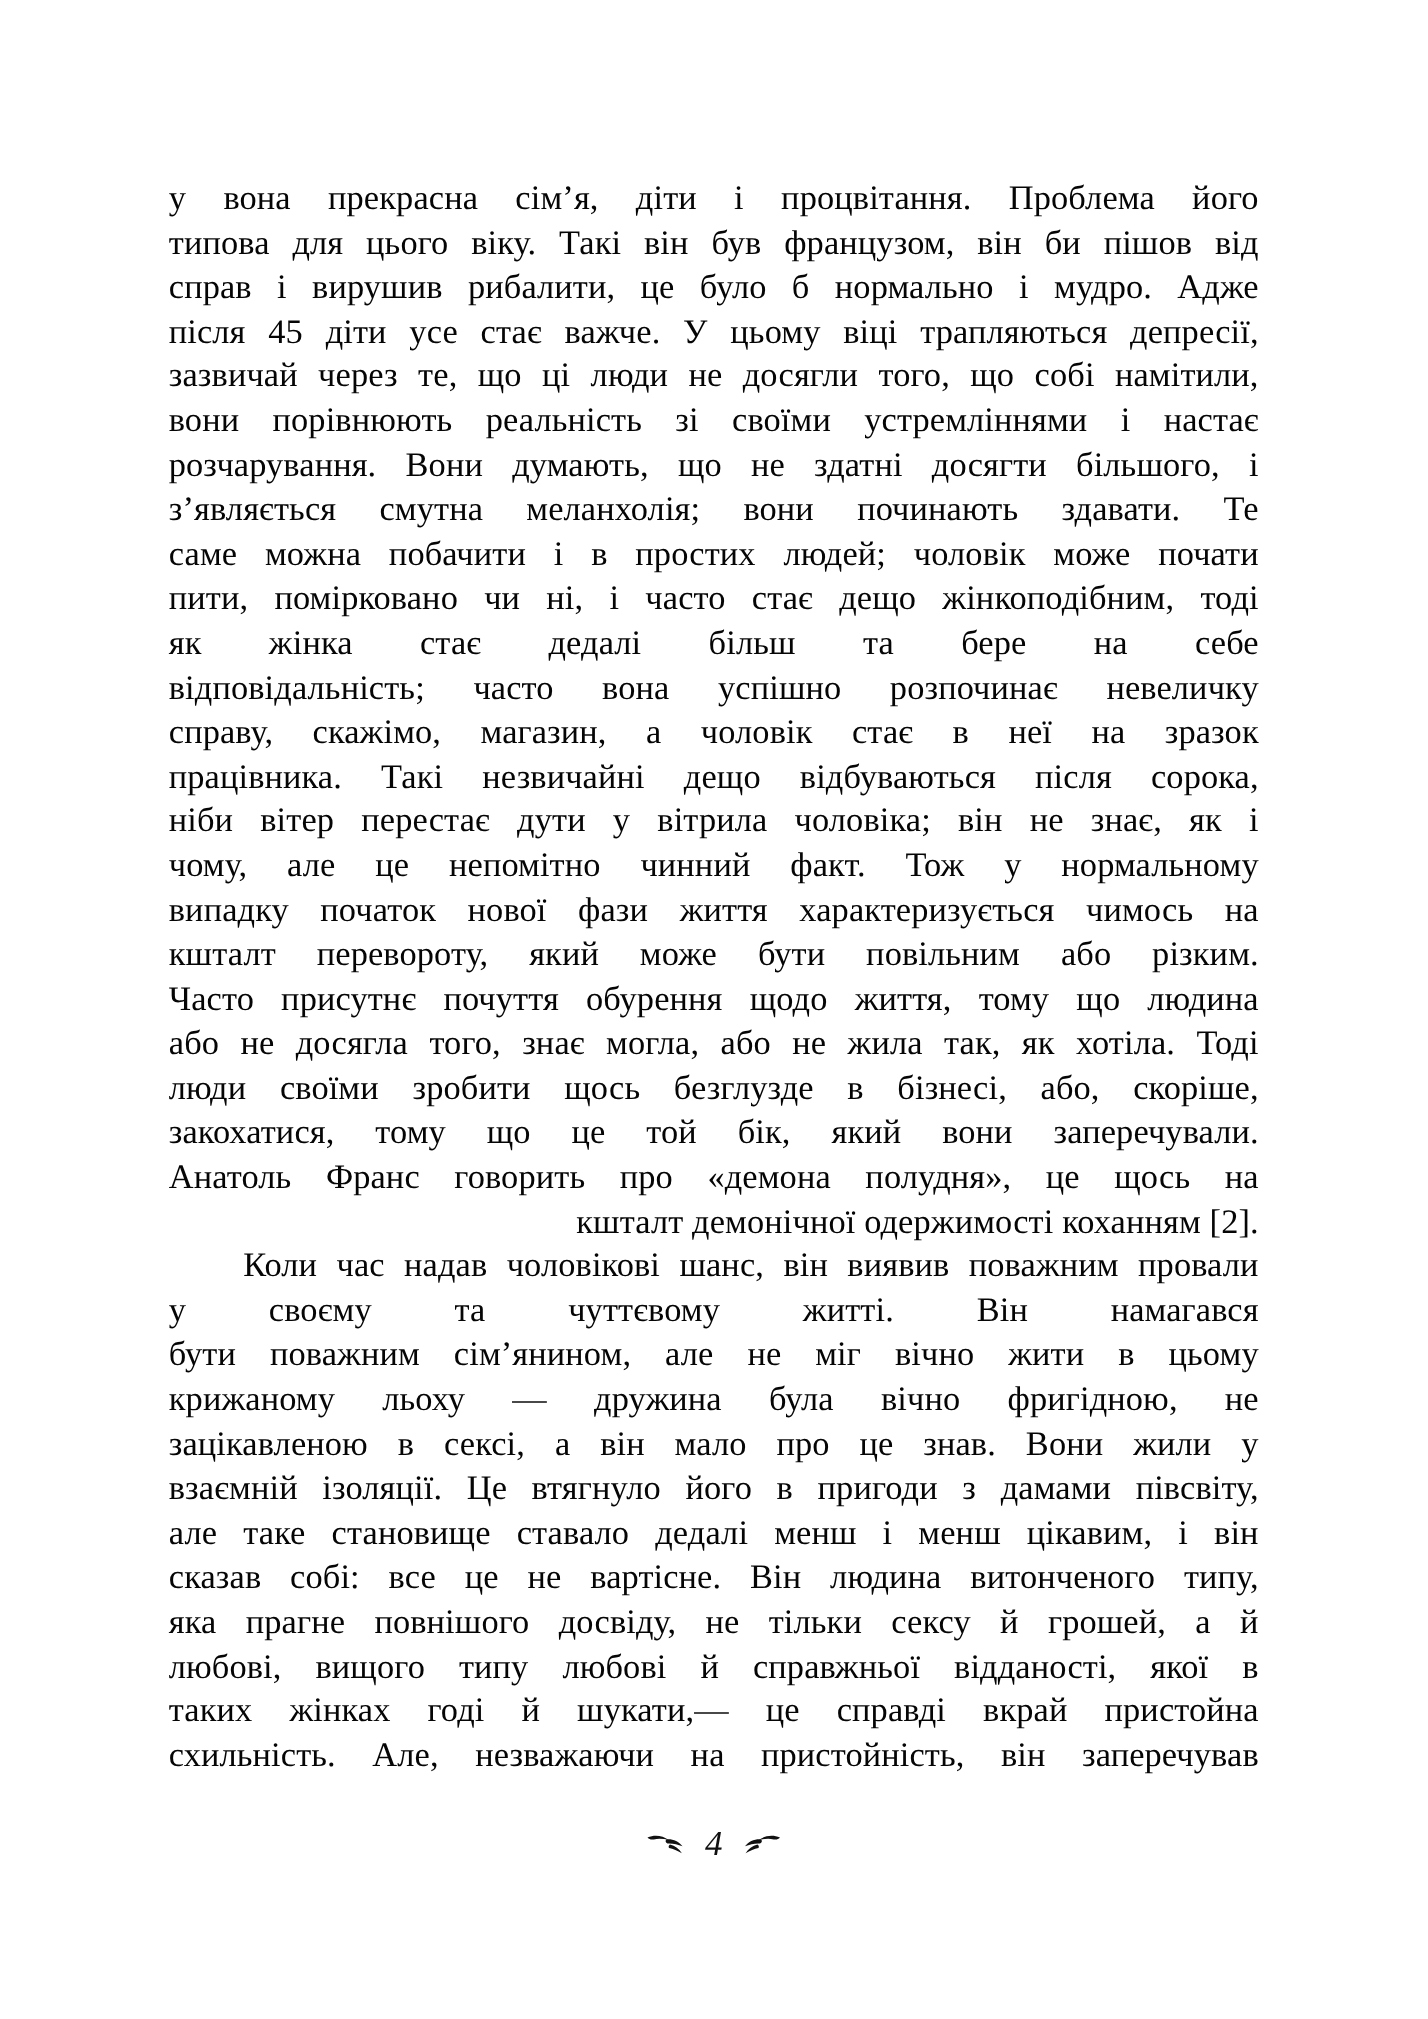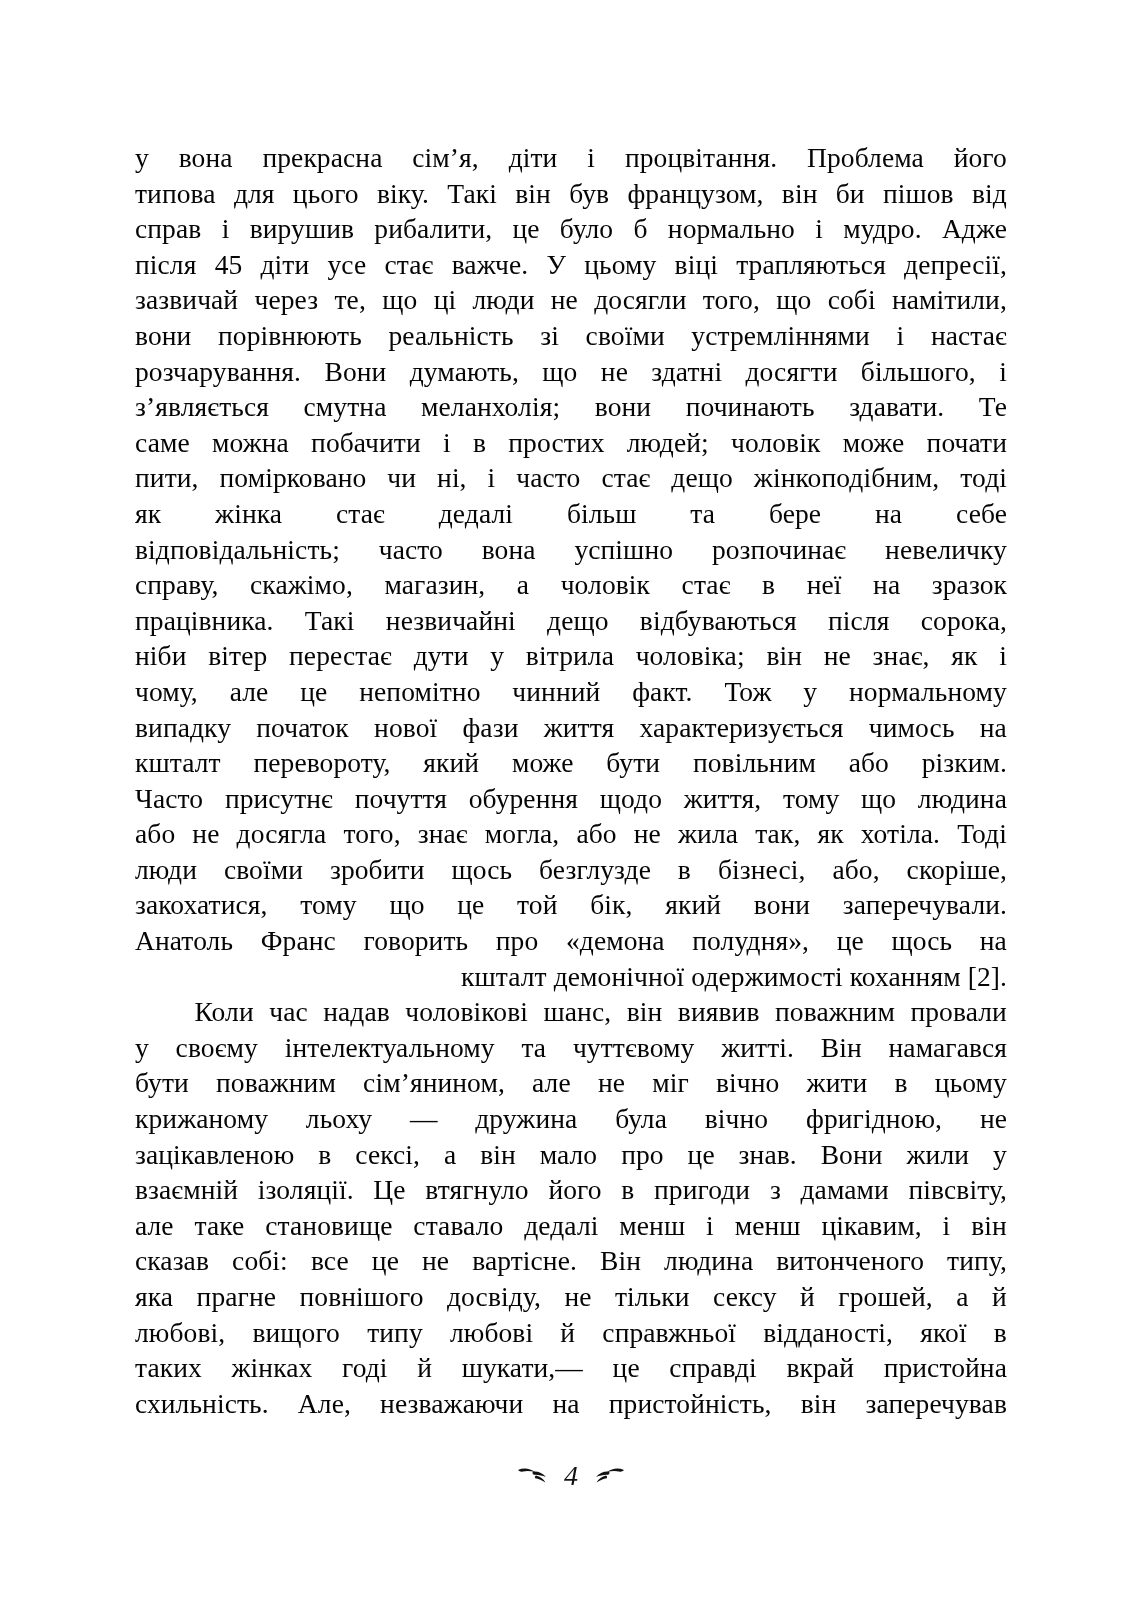--- a/index.html
+++ b/index.html
@@ -108,21 +108,21 @@
         <div class="line"><span class="w">кшталт</span><span class="w">перевороту,</span><span class="w">який</span><span class="w">може</span><span class="w">бути</span><span class="w">повільним</span><span class="w">або</span><span class="w">різким.</span></div>
         <div class="line"><span class="w">Часто</span><span class="w">присутнє</span><span class="w">почуття</span><span class="w">обурення</span><span class="w">щодо</span><span class="w">життя,</span><span class="w">тому</span><span class="w">що</span><span class="w">людина</span></div>
         <div class="line"><span class="w">або</span><span class="w">не</span><span class="w">досягла</span><span class="w">того,</span><span class="w">знає</span><span class="w">могла,</span><span class="w">або</span><span class="w">не</span><span class="w">жила</span><span class="w">так,</span><span class="w">як</span><span class="w">хотіла.</span><span class="w">Тоді</span></div>
         <div class="line"><span class="w">люди</span><span class="w">своїми</span><span class="w">зробити</span><span class="w">щось</span><span class="w">безглузде</span><span class="w">в</span><span class="w">бізнесі,</span><span class="w">або,</span><span class="w">скоріше,</span></div>
         <div class="line"><span class="w">закохатися,</span><span class="w">тому</span><span class="w">що</span><span class="w">це</span><span class="w">той</span><span class="w">бік,</span><span class="w">який</span><span class="w">вони</span><span class="w">заперечували.</span></div>
         <div class="line"><span class="w">Анатоль</span><span class="w">Франс</span><span class="w">говорить</span><span class="w">про</span><span class="w">«демона</span><span class="w">полудня»,</span><span class="w">це</span><span class="w">щось</span><span class="w">на</span></div>
         <div class="line ragged"><span class="w">кшталт</span><span class="w">демонічної</span><span class="w">одержимості</span><span class="w">коханням</span><span class="w">[2].</span></div>
       </div>
       <div>
         <div class="line"><span class="indent-space"></span><span class="w">Коли</span><span class="w">час</span><span class="w">надав</span><span class="w">чоловікові</span><span class="w">шанс,</span><span class="w">він</span><span class="w">виявив</span><span class="w">поважним</span><span class="w">провали</span></div>
-        <div class="line"><span class="w">у</span><span class="w">своєму</span><span class="w">інтелектуальному</span><span class="w">та</span><span class="w">чуттєвому</span><span class="w">житті.</span><span class="w">Він</span><span class="w">намагався</span></div>
+        <div class="line"><span class="w">у</span><span class="w">своєму</span><span class="w">та</span><span class="w">чуттєвому</span><span class="w">житті.</span><span class="w">Він</span><span class="w">намагався</span></div>
         <div class="line"><span class="w">бути</span><span class="w">поважним</span><span class="w">сім’янином,</span><span class="w">але</span><span class="w">не</span><span class="w">міг</span><span class="w">вічно</span><span class="w">жити</span><span class="w">в</span><span class="w">цьому</span></div>
         <div class="line"><span class="w">крижаному</span><span class="w">льоху</span><span class="w">—</span><span class="w">дружина</span><span class="w">була</span><span class="w">вічно</span><span class="w">фригідною,</span><span class="w">не</span></div>
         <div class="line"><span class="w">зацікавленою</span><span class="w">в</span><span class="w">сексі,</span><span class="w">а</span><span class="w">він</span><span class="w">мало</span><span class="w">про</span><span class="w">це</span><span class="w">знав.</span><span class="w">Вони</span><span class="w">жили</span><span class="w">у</span></div>
         <div class="line"><span class="w">взаємній</span><span class="w">ізоляції.</span><span class="w">Це</span><span class="w">втягнуло</span><span class="w">його</span><span class="w">в</span><span class="w">пригоди</span><span class="w">з</span><span class="w">дамами</span><span class="w">півсвіту,</span></div>
         <div class="line"><span class="w">але</span><span class="w">таке</span><span class="w">становище</span><span class="w">ставало</span><span class="w">дедалі</span><span class="w">менш</span><span class="w">і</span><span class="w">менш</span><span class="w">цікавим,</span><span class="w">і</span><span class="w">він</span></div>
         <div class="line"><span class="w">сказав</span><span class="w">собі:</span><span class="w">все</span><span class="w">це</span><span class="w">не</span><span class="w">вартісне.</span><span class="w">Він</span><span class="w">людина</span><span class="w">витонченого</span><span class="w">типу,</span></div>
         <div class="line"><span class="w">яка</span><span class="w">прагне</span><span class="w">повнішого</span><span class="w">досвіду,</span><span class="w">не</span><span class="w">тільки</span><span class="w">сексу</span><span class="w">й</span><span class="w">грошей,</span><span class="w">а</span><span class="w">й</span></div>
         <div class="line"><span class="w">любові,</span><span class="w">вищого</span><span class="w">типу</span><span class="w">любові</span><span class="w">й</span><span class="w">справжньої</span><span class="w">відданості,</span><span class="w">якої</span><span class="w">в</span></div>
         <div class="line"><span class="w">таких</span><span class="w">жінках</span><span class="w">годі</span><span class="w">й</span><span class="w">шукати,—</span><span class="w">це</span><span class="w">справді</span><span class="w">вкрай</span><span class="w">пристойна</span></div>
         <div class="line"><span class="w">схильність.</span><span class="w">Але,</span><span class="w">незважаючи</span><span class="w">на</span><span class="w">пристойність,</span><span class="w">він</span><span class="w">заперечував</span></div>

